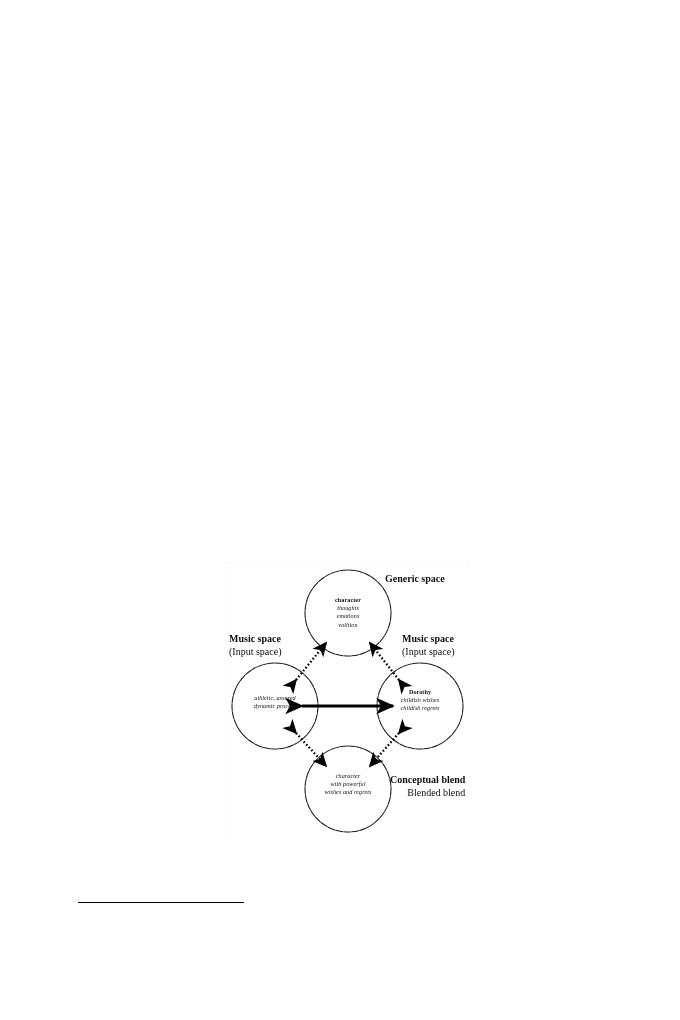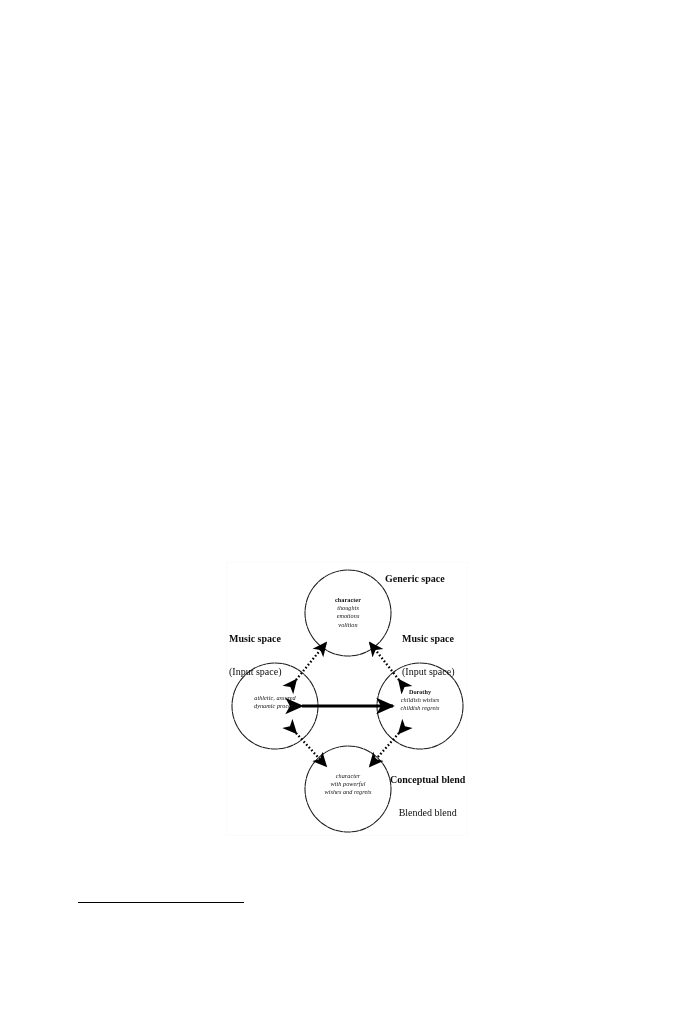--- a/index.html
+++ b/index.html
@@ -88,23 +88,22 @@
     white-space: nowrap;
     color: #0d0d0d;
   }
   .space-label .strong {
     font-weight: bold;
     display: block;
   }
   .space-label .sub {
     display: block;
     font-weight: normal;
-    margin-top: 20px;
   }
-  .space-label.align-center { text-align: center; }
+  .space-label.align-center { text-align: right; }
   .space-label.align-left { text-align: left; }
 
   
   #footnote-rule {
     position: absolute;
     left: 78px;
     top: 902px;
     width: 166px;
     height: 0;
     border-top: 1.1px solid #000000;

